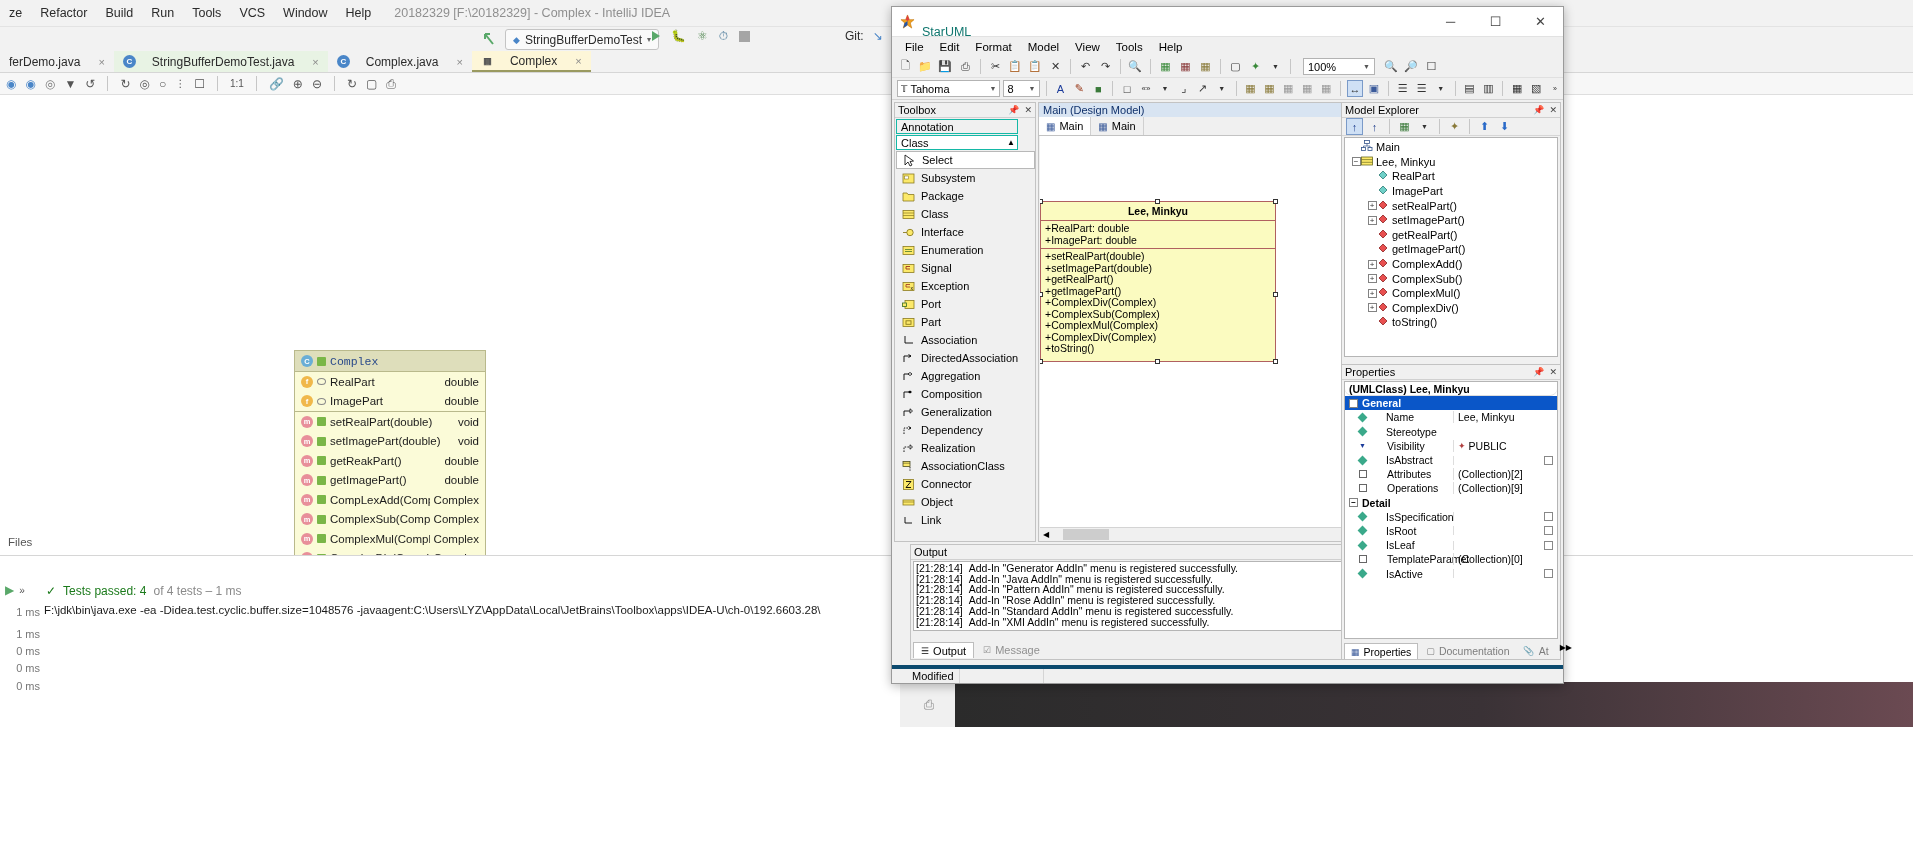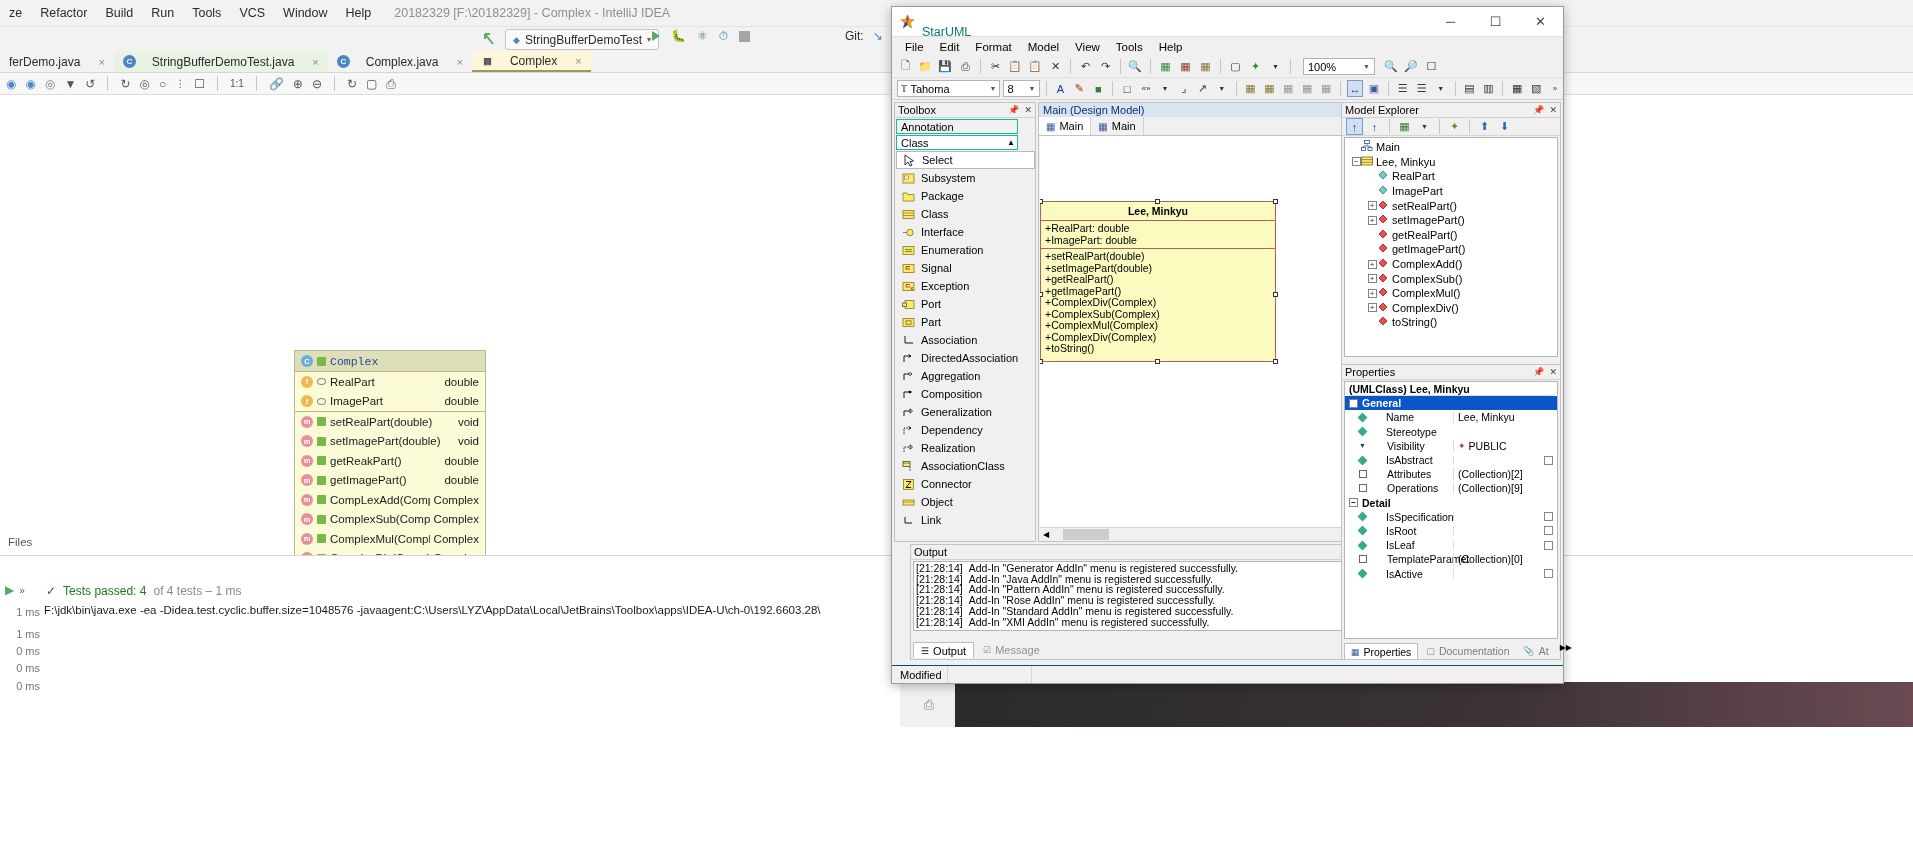--- a/index.html
+++ b/index.html
@@ -357,21 +357,21 @@
     position: absolute; left: 2px; bottom: 0; right: 2px; height: 16px;
     display: flex; align-items: stretch; gap: 2px;
   }
   .ptab { display: flex; align-items: center; gap: 4px; padding: 0 6px; font-size: 10.5px; background: #f0f0f0; }
   .ptab.active { background: #fff; border: 1px solid #bdbdbd; border-bottom: none; }
   .ptab.dim { color: #7d7d7d; }
 
   
   #su-status {
     position: absolute; left: 0; bottom: 0; width: 100%; height: 18px;
-    background: #f0f0f0; border-top: 1px solid #0c4a6e; display: flex; align-items: stretch;
+    background: #f0f0f0; border-top: 4px solid #0c4a6e; display: flex; align-items: stretch; padding-left: 12px;
   }
   #su-status .cell {
     display: flex; align-items: center; padding: 0 8px; font-size: 11px;
     border-right: 1px solid #d5d5d5;
   }
 </style>
 </head>
 <body>
 
 <div id="root">

